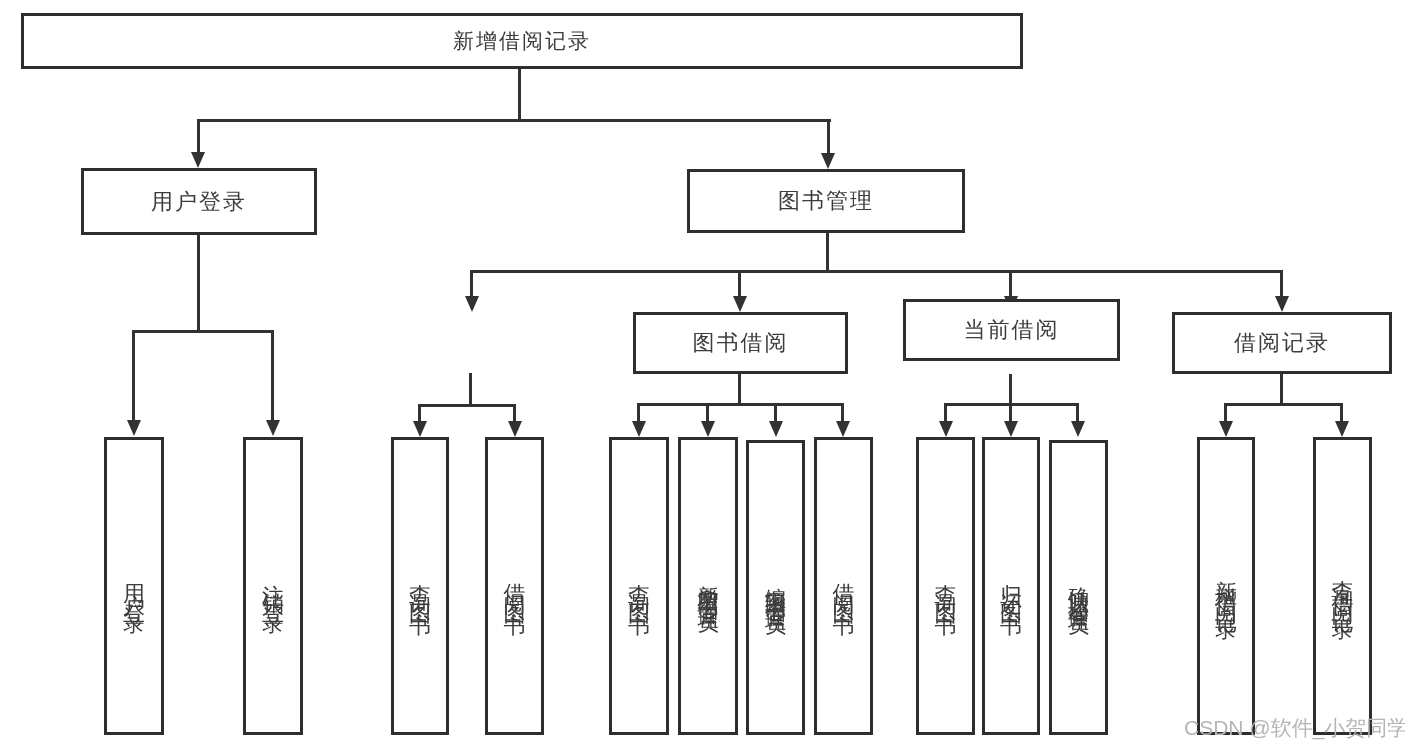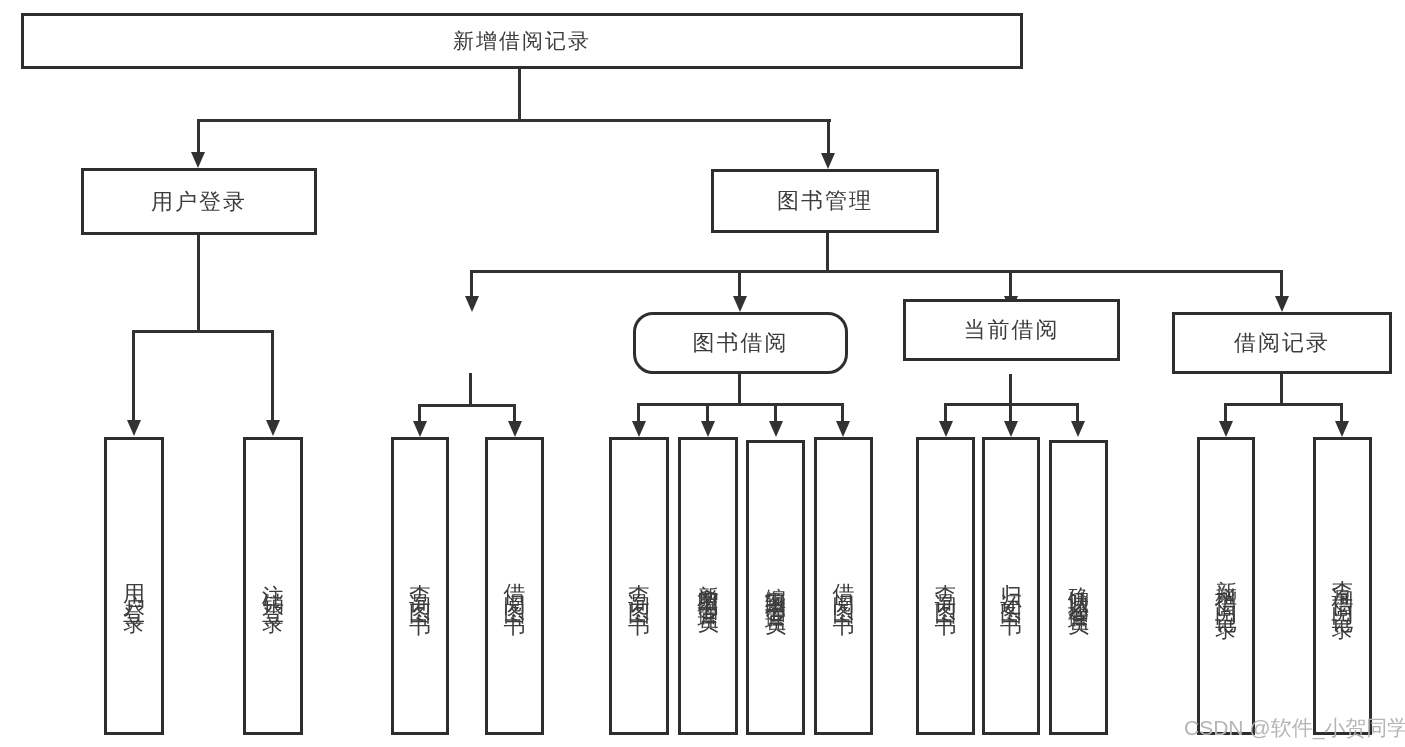--- a/index.html
+++ b/index.html
@@ -122,25 +122,25 @@
   <div class="ln" style="left:1340px; top:403px; width:3px; height:18px;"></div>
   <div class="arrow" style="left:1335px; top:421px;"></div>
 
   <div class="box root" style="left:21px; top:13px; width:1002px; height:56px;">
     <span class="label">新增借阅记录</span>
   </div>
 
   <div class="box" style="left:81px; top:168px; width:236px; height:67px;">
     <span class="label">用户登录</span>
   </div>
-  <div class="box" style="left:711px; top:169px; width:228px; height:64px;">
+  <div class="box" style="left:687px; top:169px; width:278px; height:64px;">
     <span class="label">图书管理</span>
   </div>
 
-  <div class="box" style="left:633px; top:312px; width:215px; height:62px;border-radius:20px;">
+  <div class="box" style="left:633px; top:312px; width:215px; height:62px;">
     <span class="label">图书借阅</span>
   </div>
   <div class="box" style="left:903px; top:299px; width:217px; height:62px;">
     <span class="label">当前借阅</span>
   </div>
   <div class="box" style="left:1172px; top:312px; width:220px; height:62px;">
     <span class="label">借阅记录</span>
   </div>
 
   <div class="box tall" style="left:104px; top:437px; width:60px; height:298px;">

